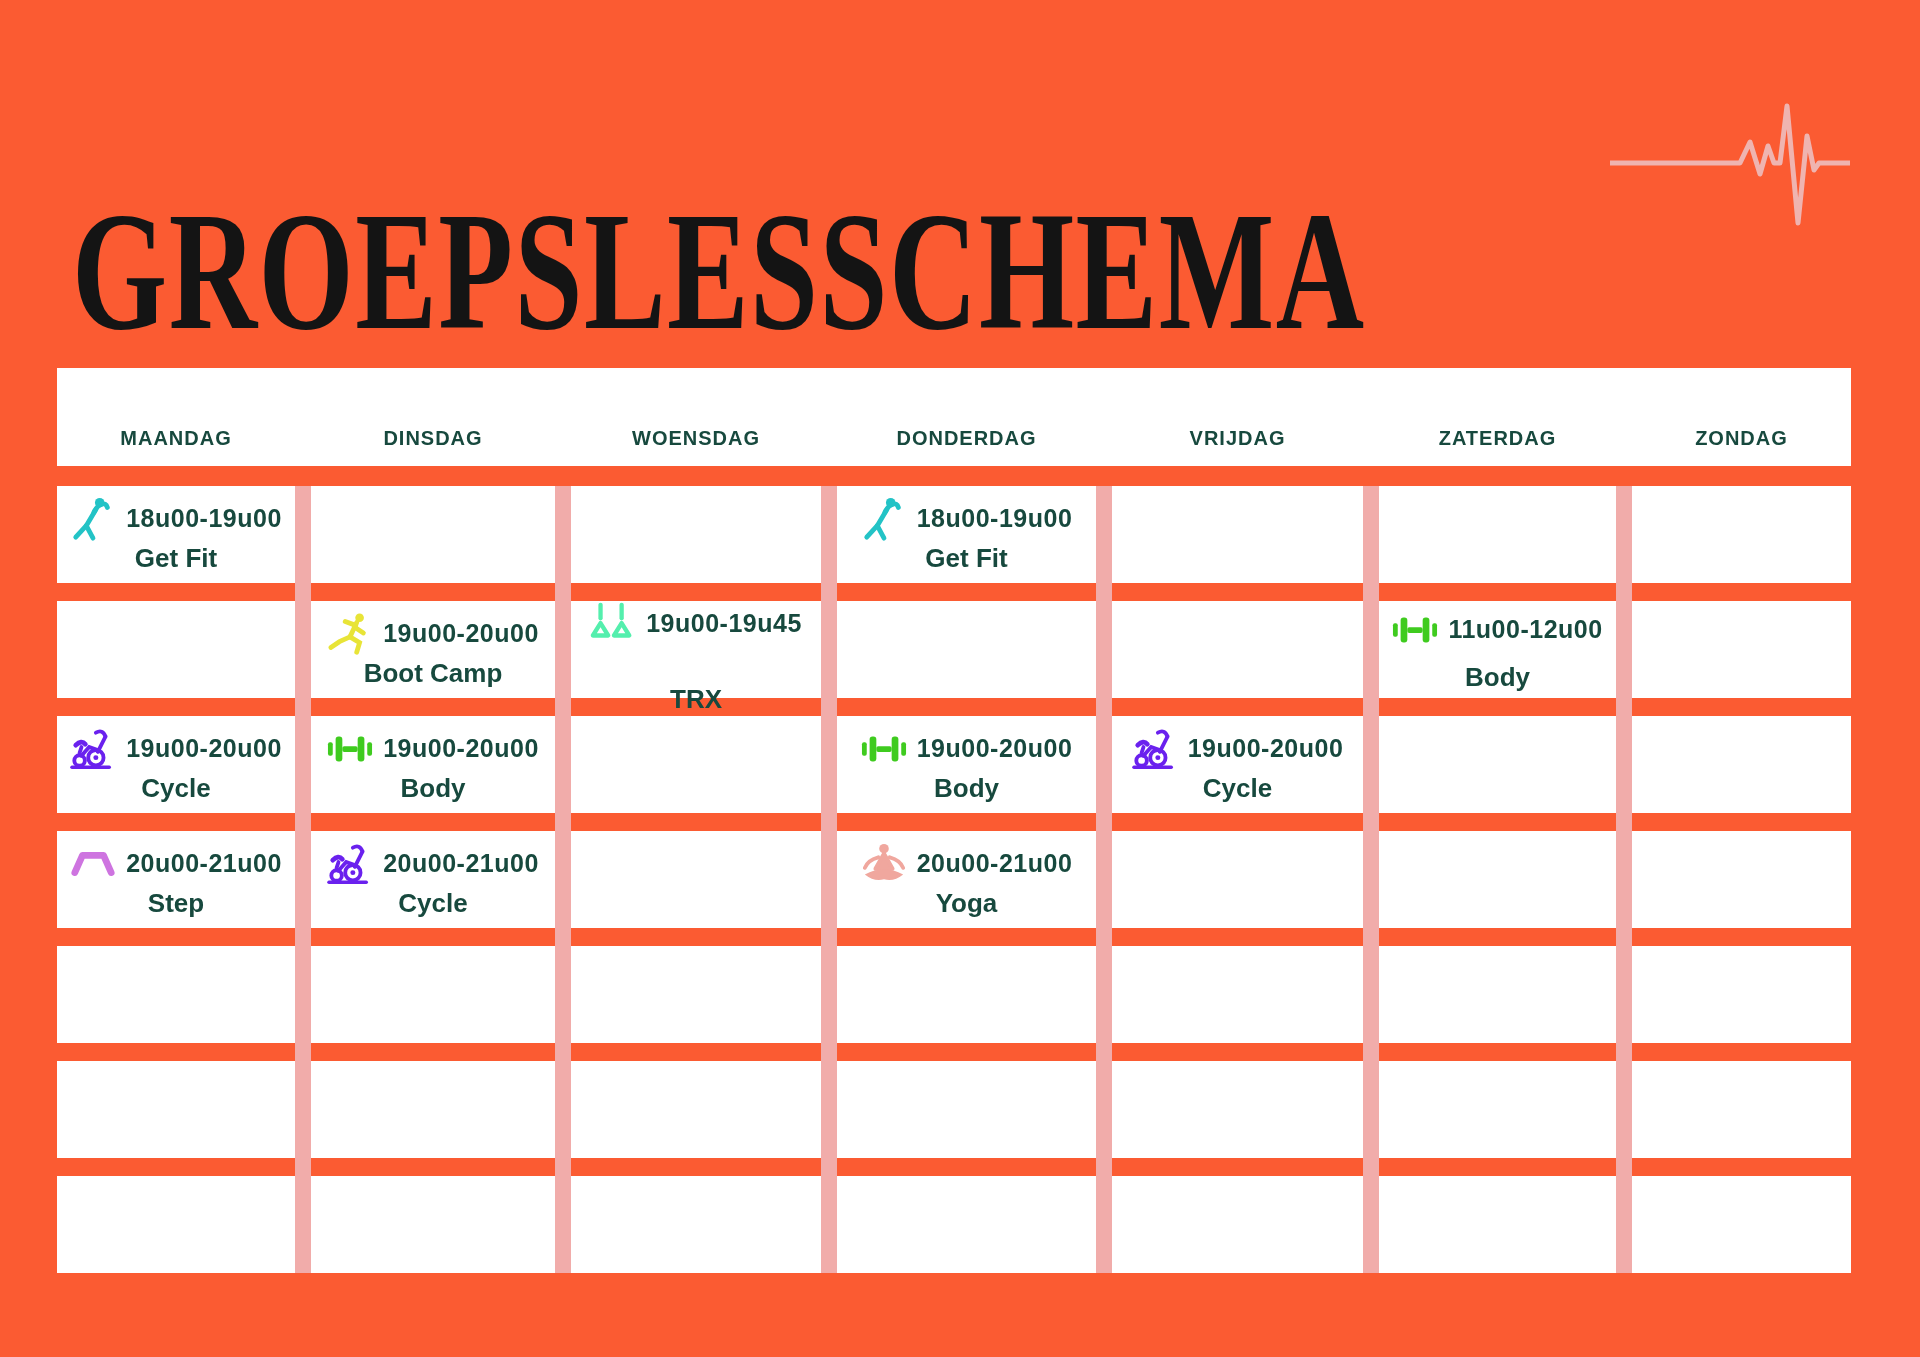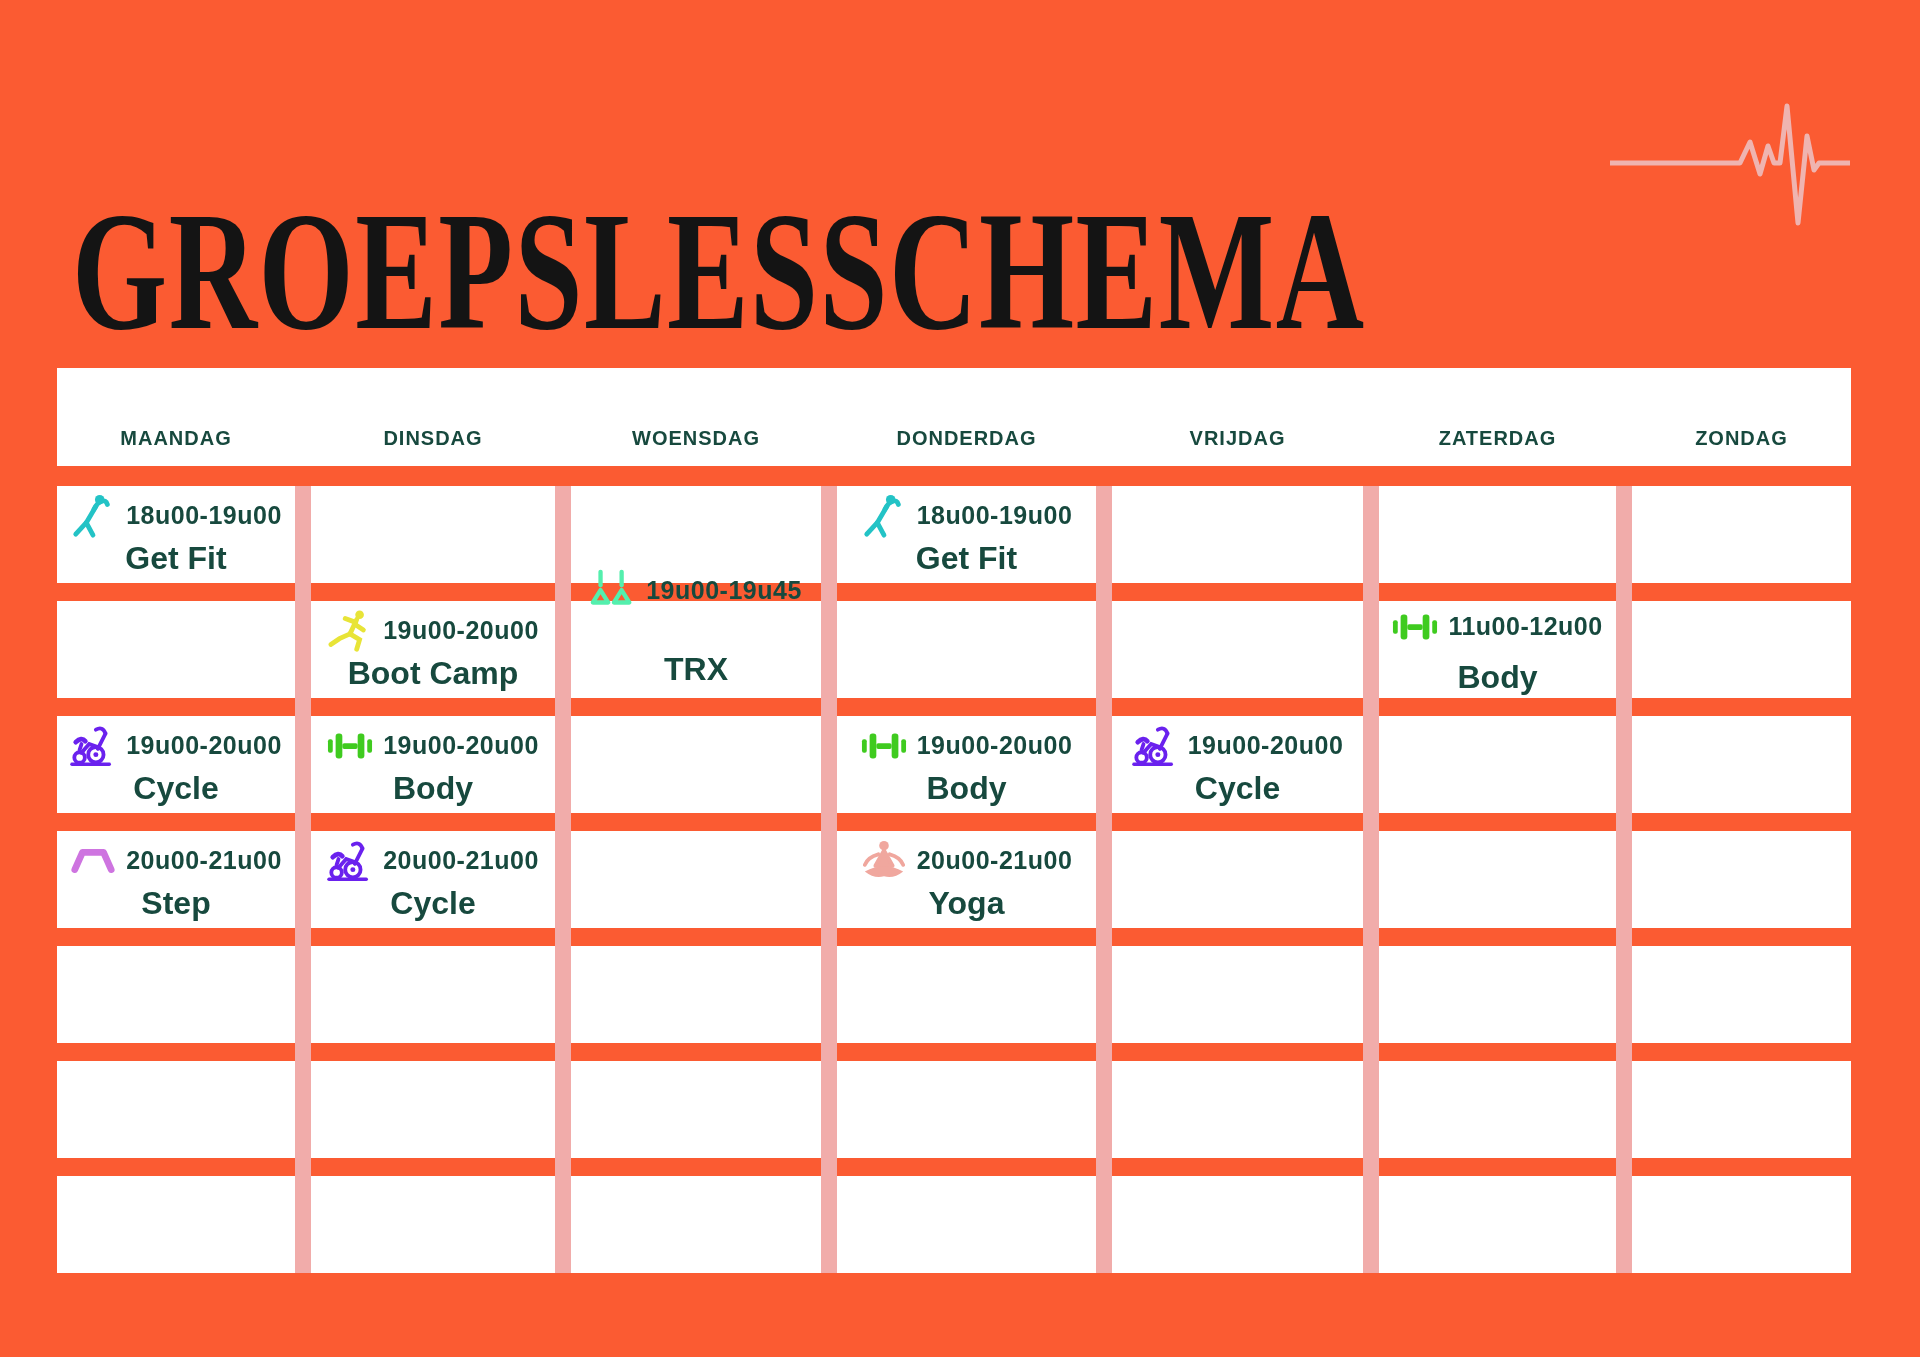--- a/index.html
+++ b/index.html
@@ -35,21 +35,21 @@
   .cell {
     position:absolute; height:97px; z-index:2;
     display:flex; flex-direction:column; align-items:center; justify-content:center;
   }
   .cell-line1 { display:flex; align-items:center; gap:10px; }
   .cell-time {
     font-weight:700; font-size:25px; letter-spacing:0.5px;
     color:var(--text-teal,#17493E); white-space:nowrap;
   }
   .cell-name {
-    font-weight:700; font-size:32px; margin-top:1px;
+    font-weight:700; font-size:26px; margin-top:1px;
     color:var(--text-teal,#17493E); white-space:nowrap;
   }
   .cell-icon { width:46px; height:46px; flex:0 0 auto; }
 </style>
 </head>
 <body>
 
 <div class="page" id="page" style="--background: #FB5B32; --grid-bar-pink: #F1ACAA; --heartbeat-pink: #EFB4B0; --text-teal: #17493E; --title-black: #141414; --icon-teal: #23C3C6; --icon-pink: #F055C2; --icon-yellow: #E8E437; --icon-mint: #54EFAD; --icon-green: #3FCB1F; --icon-red: #EC1F12; --icon-purple: #6A21EE; --icon-orchid: #CE74E0; --icon-crimson: #A21A2D; --icon-salmon: #F0A79E;">
 
   <h1 class="title">GROEPSLESSCHEMA</h1>
@@ -120,21 +120,21 @@
         <path d="M29,17 L38,23"></path>
         <path d="M24,27 L34,33 L31,43"></path>
         <path d="M24,27 L13,32 L4,38"></path>
       </g>
       <circle cx="34" cy="7" r="4.5" fill="var(--icon-yellow)"></circle>
     </svg>
         <span class="cell-time">19u00-20u00</span>
       </div>
       <span class="cell-name">Boot Camp</span>
     </div>
-    <div class="cell" style="left: 571px; width: 250px; top: 579px; gap: 36px;">
+    <div class="cell" style="left: 571px; width: 250px; top: 609px; gap: 36px;">
       <div class="cell-line1">
         <svg class="cell-icon" viewBox="0 0 48 48">
       <g stroke="var(--icon-mint)" stroke-width="4.5" stroke-linejoin="round" stroke-linecap="round" fill="none">
         <path d="M11,4 L11,18"></path>
         <path d="M3,36 L11,23 L19,36 Z"></path>
         <path d="M33,4 L33,18"></path>
         <path d="M25,36 L33,23 L41,36 Z"></path>
       </g>
     </svg>
         <span class="cell-time">19u00-19u45</span>

